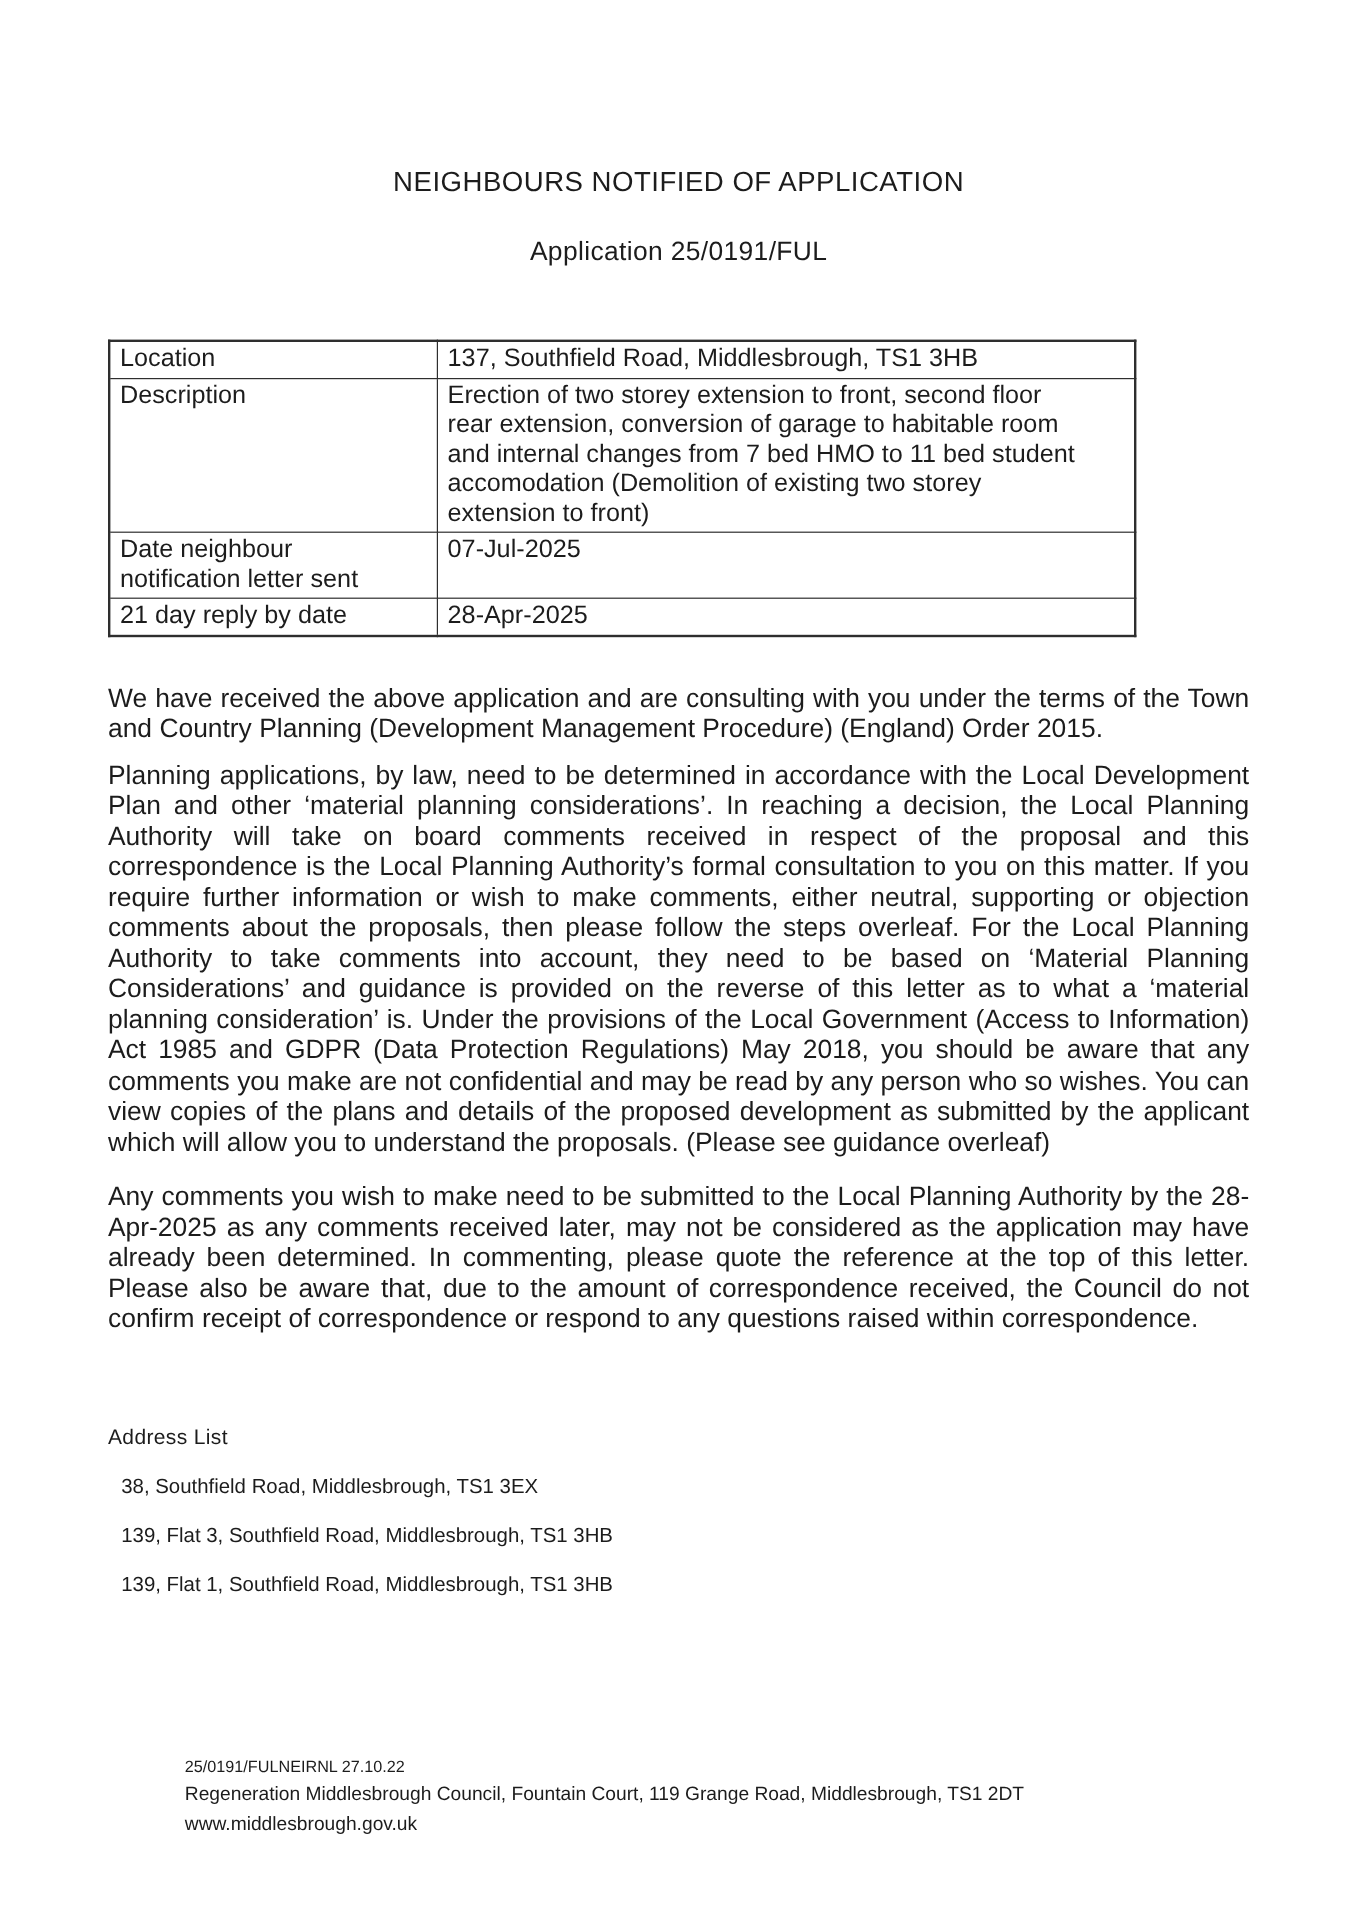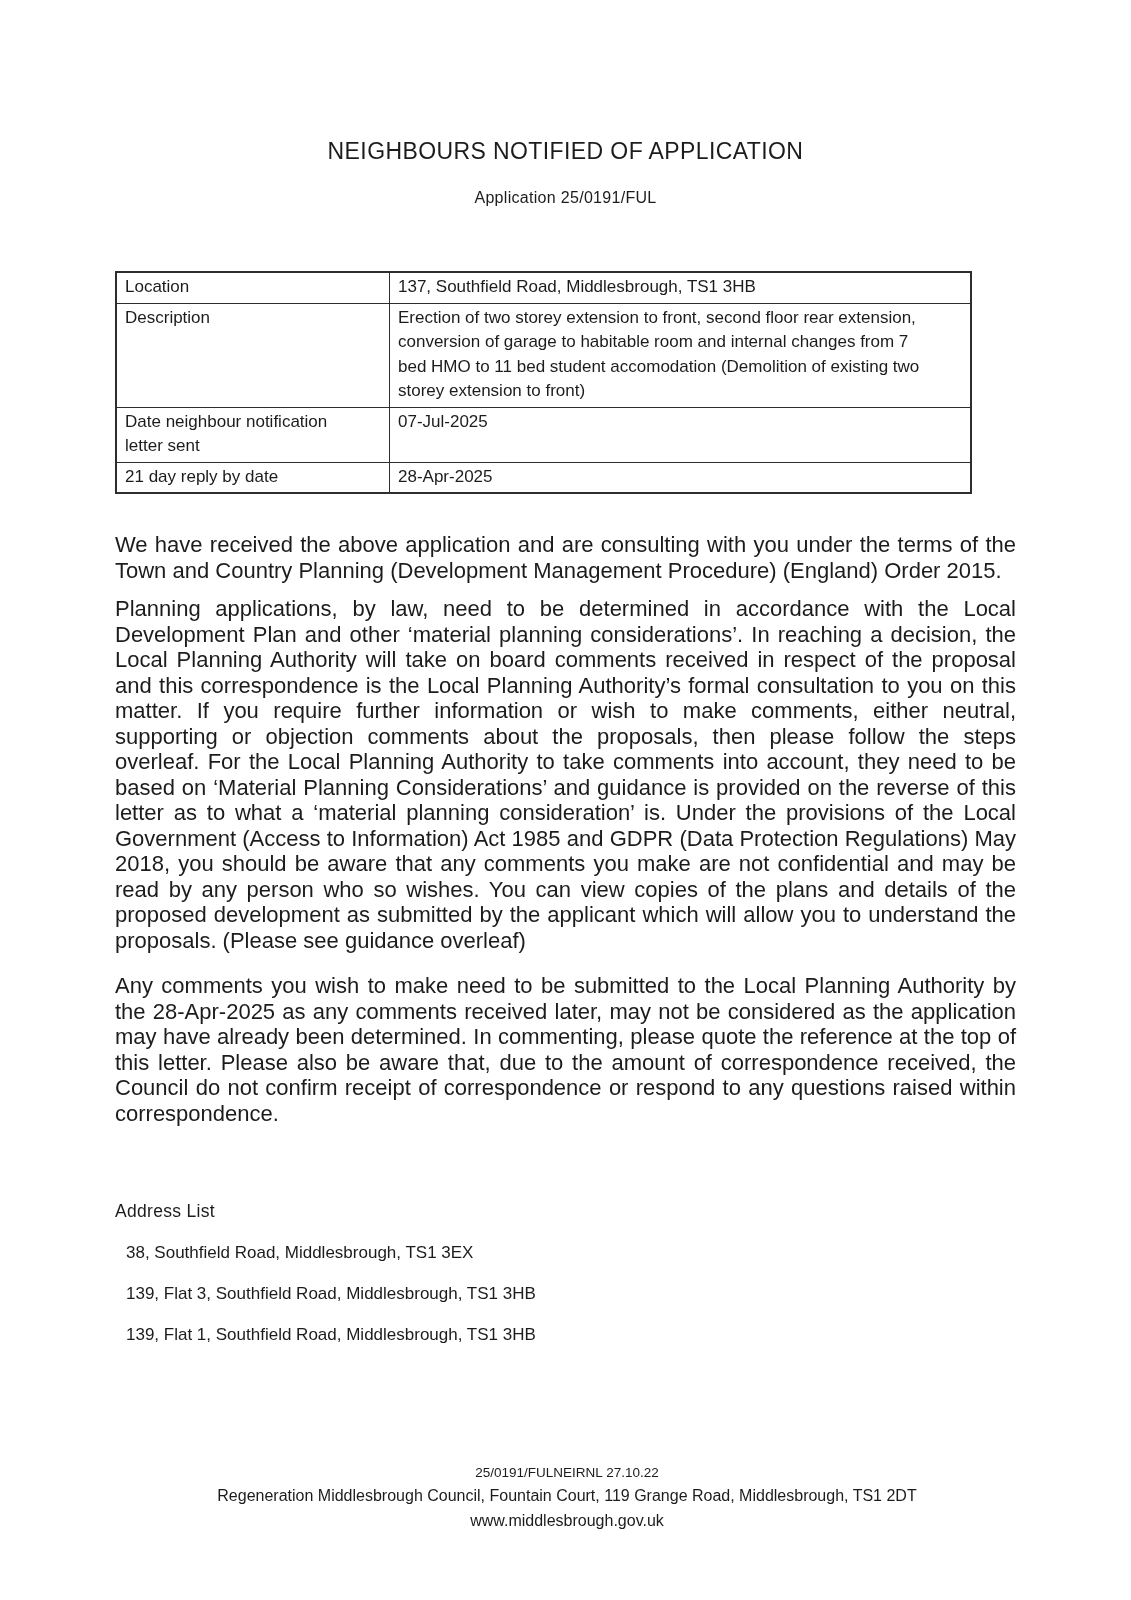--- a/index.html
+++ b/index.html
@@ -10,49 +10,49 @@
     color: #1c1c1c;
     -webkit-font-smoothing: antialiased;
   }
   .page {
     position: relative;
     width: 1131px; height: 1600px;
     background: #ffffff;
     overflow: hidden;
   }
   .content {
-    padding: 0 115px;
+    padding: 0 90px;
   }
   .doc-title {
     margin-top: 138px;
     text-align: center;
     font-size: 23px;
     letter-spacing: 0.4px;
     line-height: 27px;
     font-weight: 400;
   }
   .doc-subtitle {
-    margin-top: 20px;
+    margin-top: 32px;
     text-align: center;
-    font-size: 16px;
+    font-size: 22px;
     letter-spacing: 0.3px;
     line-height: 26px;
     font-weight: 400;
   }
   table.details {
     margin-top: 60px;
     width: 857px;
     border-collapse: collapse;
     border: 2px solid #2e2e2e;
     table-layout: fixed;
   }
   table.details td {
     border: 1.5px solid #2e2e2e;
     vertical-align: top;
-    font-size: 17px;
+    font-size: 21px;
     line-height: 24.5px;
     padding: 2px 8px 3px 8px;
     margin-left: 32px;
   }
   table.details td.label-cell {
     width: 230px;
     padding-right: 34px;
   }
   table.details td.value-cell {
     padding-right: 44px;
@@ -73,24 +73,23 @@
   }
   .address-item {
     margin-top: 16px;
     padding-left: 11px;
     font-size: 17px;
     line-height: 25px;
   }
   .address-item.first { margin-top: 12px; }
   .footer {
     position: absolute;
-    left: 137px;
+    left: 154px;
     top: 1463px;
     width: 860px;
-    text-align: center;
   }
   .footer .ref {
     font-size: 13.5px;
     line-height: 20px;
   }
   .footer .council {
     font-size: 16px;
     line-height: 25px;
   }
   .footer .site {

